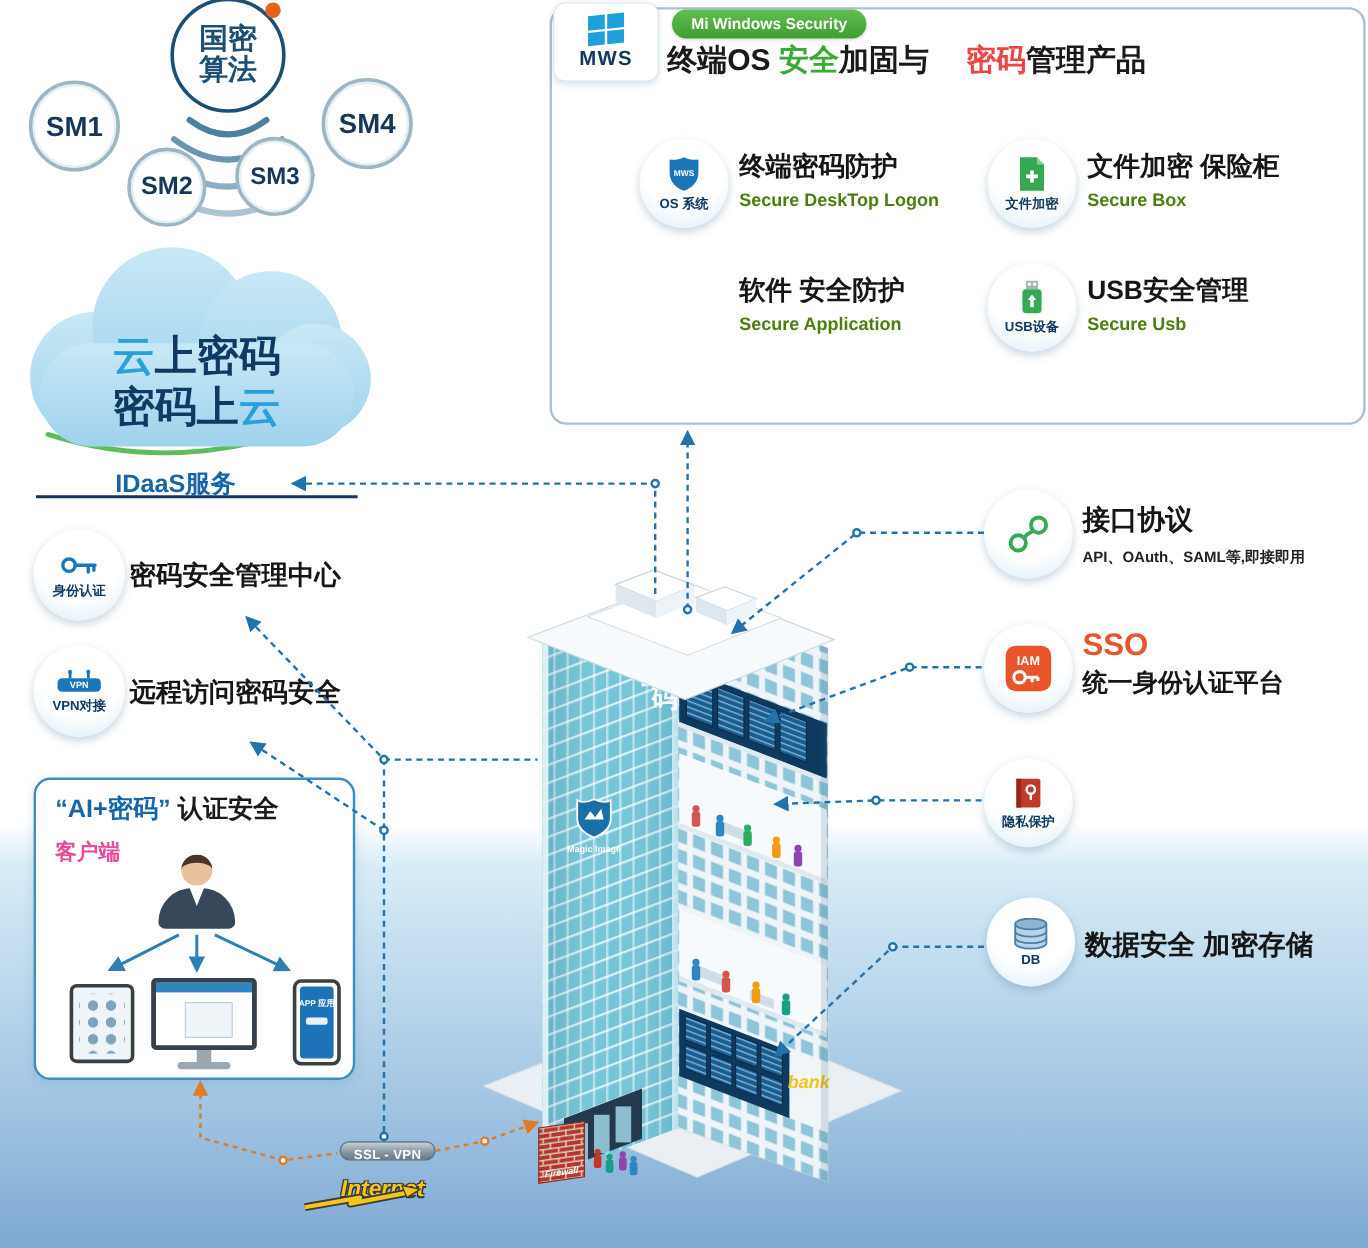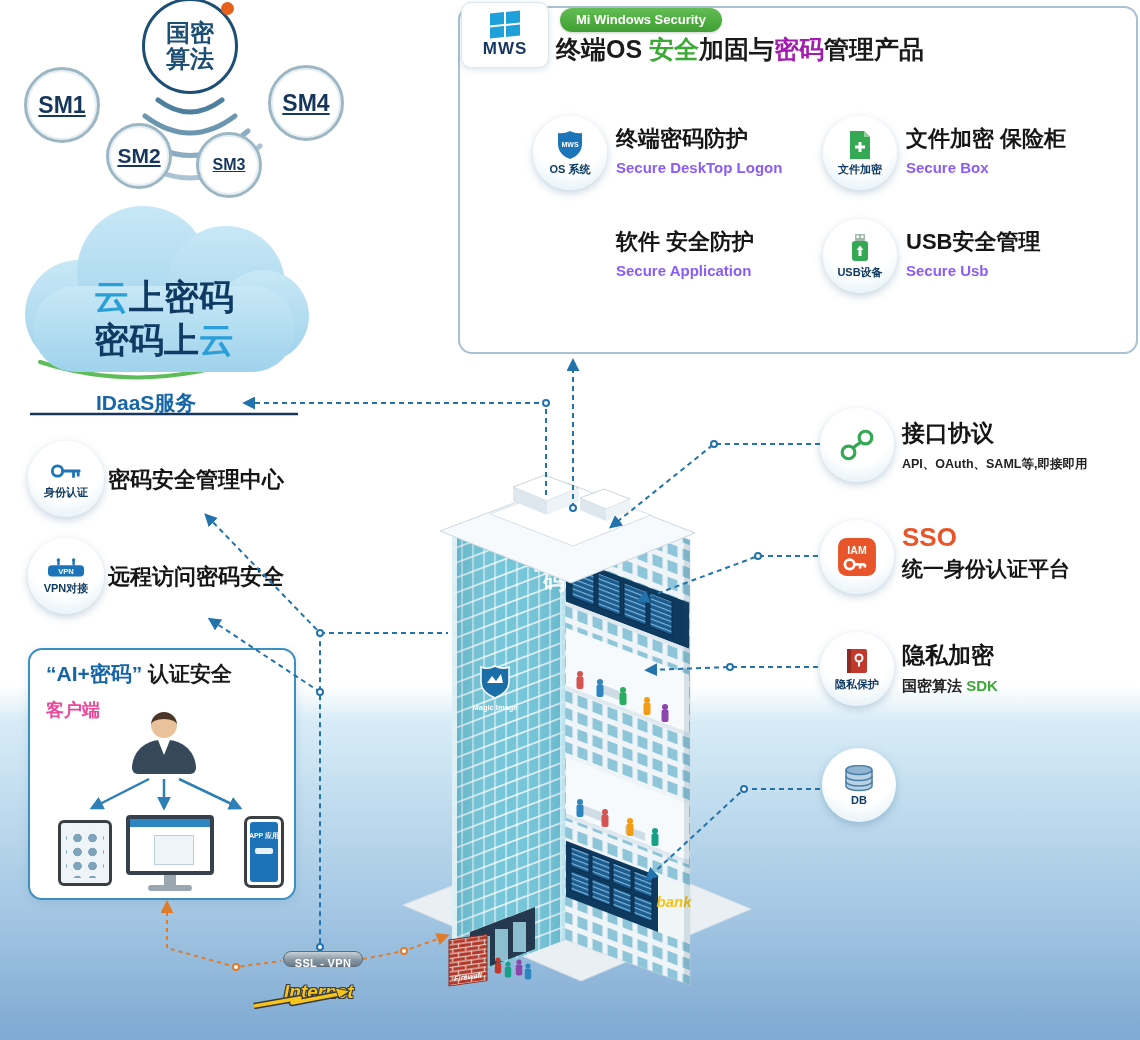--- a/index.html
+++ b/index.html
@@ -10,36 +10,36 @@
   .bg-band { position:absolute; left:0; top:686px; width:1140px; height:354px; z-index:0;
     background:linear-gradient(180deg, rgba(216,236,247,0) 0%, #d8ecf7 10%, #c2ddef 32%, #a5c8e4 62%, #7fa9d2 100%); }
 
   .abs { position:absolute; z-index:3; }
   svg.layer { position:absolute; left:0; top:0; pointer-events:none; }
   #deco { z-index:1; } #conn { z-index:5; }
   #building { position:absolute; left:395px; top:435px; z-index:2; pointer-events:none; }
 
   .circle { border-radius:50%; background:#fff; display:flex; align-items:center; justify-content:center; }
   .gm-circle { border:3px solid #1d4e74; color:#1d4e74; font-weight:bold; font-size:24px; line-height:1.08; text-align:center; flex-direction:column; }
-  .sm-circle { border:3px solid #9db6c4; color:#16365c; font-weight:bold; font-size:23px; box-shadow:inset 0 0 0 2px #e6eff4;text-decoration:underline; }
+  .sm-circle { border:3px solid #9db6c4; color:#16365c; font-weight:bold; font-size:23px; box-shadow:inset 0 0 0 2px #e6eff4; }
 
   .cloud-part { position:absolute; border-radius:50%; background:linear-gradient(180deg,#c8e8f6,#9fd2ec); }
   .cloud-text { position:absolute; left:0; right:0; top:78px; text-align:center; font-size:35px; font-weight:bold; line-height:1.22; }
   .c-accent { color:#2b9fd8; } .c-dark { color:#0e3a63; }
 
   .idaas { font-size:21px; font-weight:bold; color:#1565a8; }
 
   .node-circle { border-radius:50%; background:radial-gradient(circle at 50% 30%, #ffffff 55%, #d8ebf6 100%);
     box-shadow:0 3px 8px rgba(50,100,140,.28); display:flex; flex-direction:column; align-items:center; justify-content:center; }
   .node-label { font-size:11px; font-weight:bold; color:#0e3a63; margin-top:2px; white-space:nowrap; }
 
   .t-lg { font-size:22px; font-weight:bold; color:#161616; white-space:nowrap; }
   .t-xl { font-size:23px; font-weight:bold; color:#161616; white-space:nowrap; }
-  .sub-green { font-size:15px; font-weight:bold; color:#8b5cf6; margin-top:5px; white-space:nowrap; }
-  .green { color:#3aaa35; } .orange { color:#a21caf; } .blue { color:#1565a8; }
+  .sub-green { font-size:15px; font-weight:bold; color:#4d7c0f; margin-top:5px; white-space:nowrap; }
+  .green { color:#3aaa35; } .orange { color:#ef4444;margin-left:31px; } .blue { color:#1565a8; }
 
   .ai-box { border:2px solid #3d8fc0; border-radius:14px; background:#fff; box-shadow:0 2px 10px rgba(60,110,150,.15); }
   .ai-title { position:absolute; left:16px; top:10px; font-size:21px; font-weight:bold; color:#1a1a1a; white-space:nowrap; }
   .ai-client { position:absolute; left:16px; top:48px; font-size:18px; font-weight:bold; color:#ec4899; }
   .person { position:absolute; left:102px; top:62px; width:64px; height:64px; }
   .p-head { position:absolute; left:19px; top:0; width:26px; height:26px; border-radius:50%; background:#e9c29b; border-top:7px solid #4a3527; }
   .p-body { position:absolute; left:0; top:28px; width:64px; height:34px; border-radius:30px 30px 6px 6px; background:#37485a; }
   .p-body::after { content:""; position:absolute; left:26px; top:0; width:12px; height:15px; background:#fff; clip-path:polygon(0 0,100% 0,50% 100%); }
   .ai-arrows { position:absolute; left:14px; top:126px; }
   .dev-tablet { position:absolute; left:28px; top:170px; width:54px; height:66px; border:3px solid #3a3f44; border-radius:6px; background:#eef4f8; }
@@ -256,21 +256,21 @@
     </g>
   </svg>
 
   <div class="abs circle gm-circle" style="left:142px;top:-2px;width:96px;height:96px;">
     <span>国密</span>
     <span>算法</span>
   </div>
   <div class="abs" style="left:221px;top:2px;width:13px;height:13px;border-radius:50%;background:#e8611c;"></div>
   <div class="abs circle sm-circle" style="left:24px;top:67px;width:76px;height:76px;">SM1</div>
   <div class="abs circle sm-circle" style="left:106px;top:123px;width:66px;height:66px;font-size:21px;">SM2</div>
-  <div class="abs circle sm-circle" style="left:196px;top:132px;width:66px;height:66px;font-size:16px;">SM3</div>
+  <div class="abs circle sm-circle" style="left:196px;top:114px;width:66px;height:66px;font-size:20px;">SM3</div>
   <div class="abs circle sm-circle" style="left:268px;top:65px;width:76px;height:76px;">SM4</div>
 
   <div class="abs" style="left:25px;top:198px;width:278px;height:190px;">
     <div class="cloud-part" style="left:0;top:62px;width:108px;height:108px;"></div>
     <div class="cloud-part" style="left:52px;top:8px;width:132px;height:132px;"></div>
     <div class="cloud-part" style="left:142px;top:28px;width:118px;height:118px;"></div>
     <div class="cloud-part" style="left:192px;top:72px;width:92px;height:92px;"></div>
     <div class="cloud-part" style="left:8px;top:88px;width:262px;height:86px;border-radius:46px;"></div>
     <div class="cloud-text">
       <div><span class="c-accent">云</span><span class="c-dark">上密码</span></div>
@@ -427,32 +427,31 @@
       <circle cx="15" cy="11" r="3.5" fill="none" stroke="#fff" stroke-width="2"></circle>
       <path d="M15 14.5 v5" stroke="#fff" stroke-width="2"></path>
     </svg>
     <span class="node-label">隐私保护</span>
   </div>
 
   <div class="abs" style="left:902px;top:522px;">
     <div class="sso-title">SSO</div>
     <div class="sso-sub">统一身份认证平台</div>
   </div>
-  <div class="abs" style="left:902px;top:640px;">
-    <div class="t-xl">隐私加密</div>
-    <div class="priv-sub"><span style="color:#222;">国密算法 </span><span class="green">SDK</span></div>
-  </div>
 
   <div class="abs node-circle" style="left:822px;top:748px;width:74px;height:74px;">
     <svg width="30" height="27" viewBox="0 0 30 27">
       <path d="M2 5 v16 c0 2.5 5.8 4.5 13 4.5 s13 -2 13 -4.5 v-16" fill="#b9d2e6" stroke="#4a7fa6" stroke-width="1.5"></path>
       <path d="M2 11 c0 2.5 5.8 4.5 13 4.5 s13 -2 13 -4.5 M2 16.5 c0 2.5 5.8 4.5 13 4.5 s13 -2 13 -4.5" fill="none" stroke="#4a7fa6" stroke-width="1.5"></path>
       <ellipse cx="15" cy="5" rx="13" ry="4.5" fill="#8fb4d4" stroke="#4a7fa6" stroke-width="1.5"></ellipse>
     </svg>
     <span class="node-label">DB</span>
+  </div>
+  <div class="abs" style="left:904px;top:772px;">
+    <div class="t-xl">数据安全 加密存储</div>
   </div>
 
   <div class="abs ssl-pill" style="left:283px;top:951px;">SSL - VPN</div>
   <div class="abs internet-label" style="left:284px;top:981px;">Internet</div>
 
   <svg id="conn" class="layer" width="1140" height="1040" viewBox="0 0 1140 1040">
     <defs>
       <marker id="mB" viewBox="0 0 10 10" refX="7" refY="5" markerWidth="6.5" markerHeight="6.5" orient="auto-start-reverse">
         <path d="M0 0 L10 5 L0 10 Z" fill="#2273ab"></path>
       </marker>

